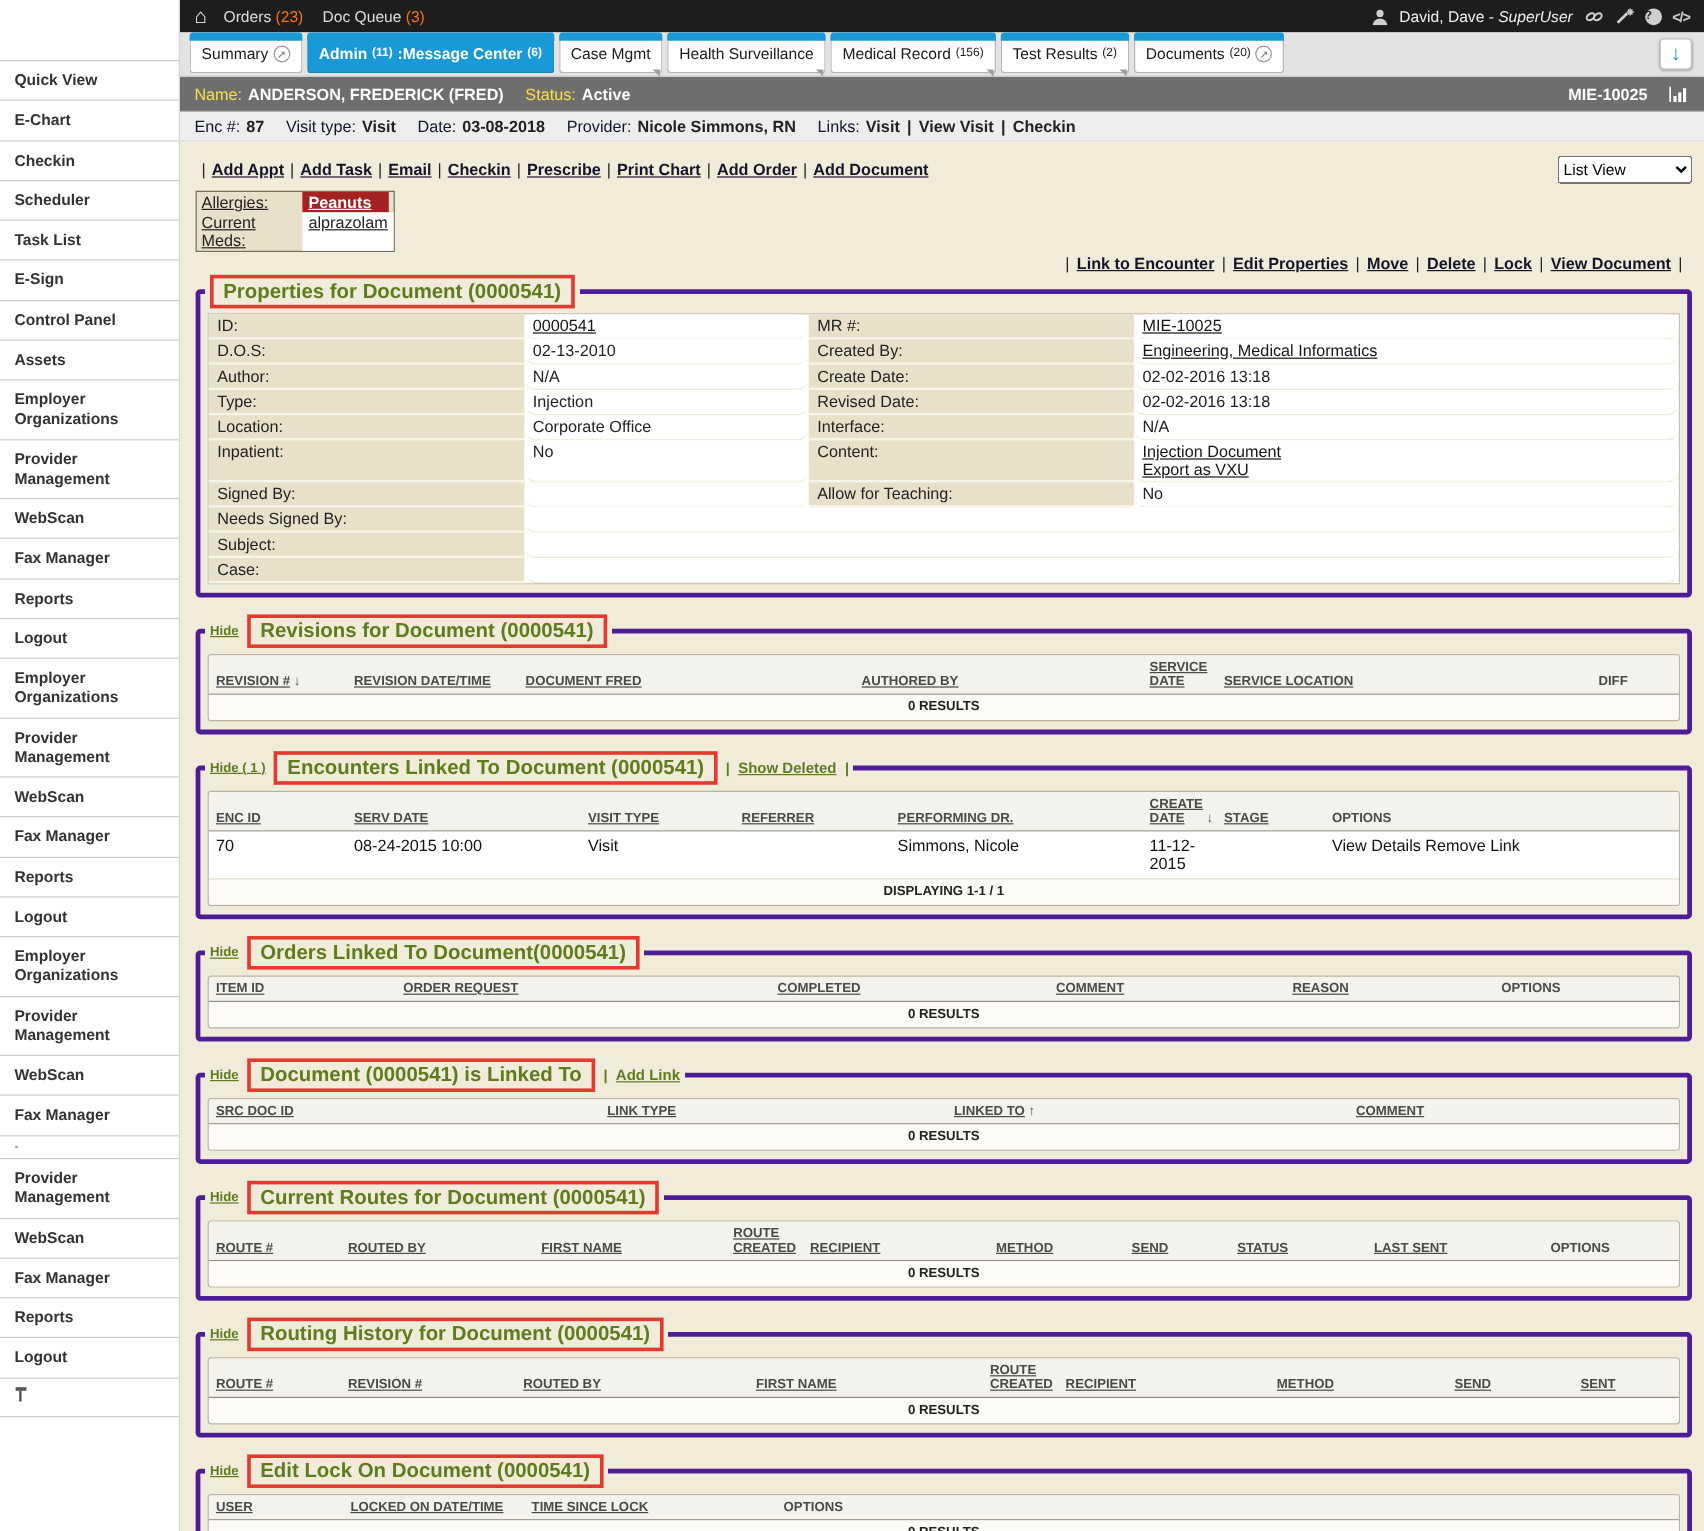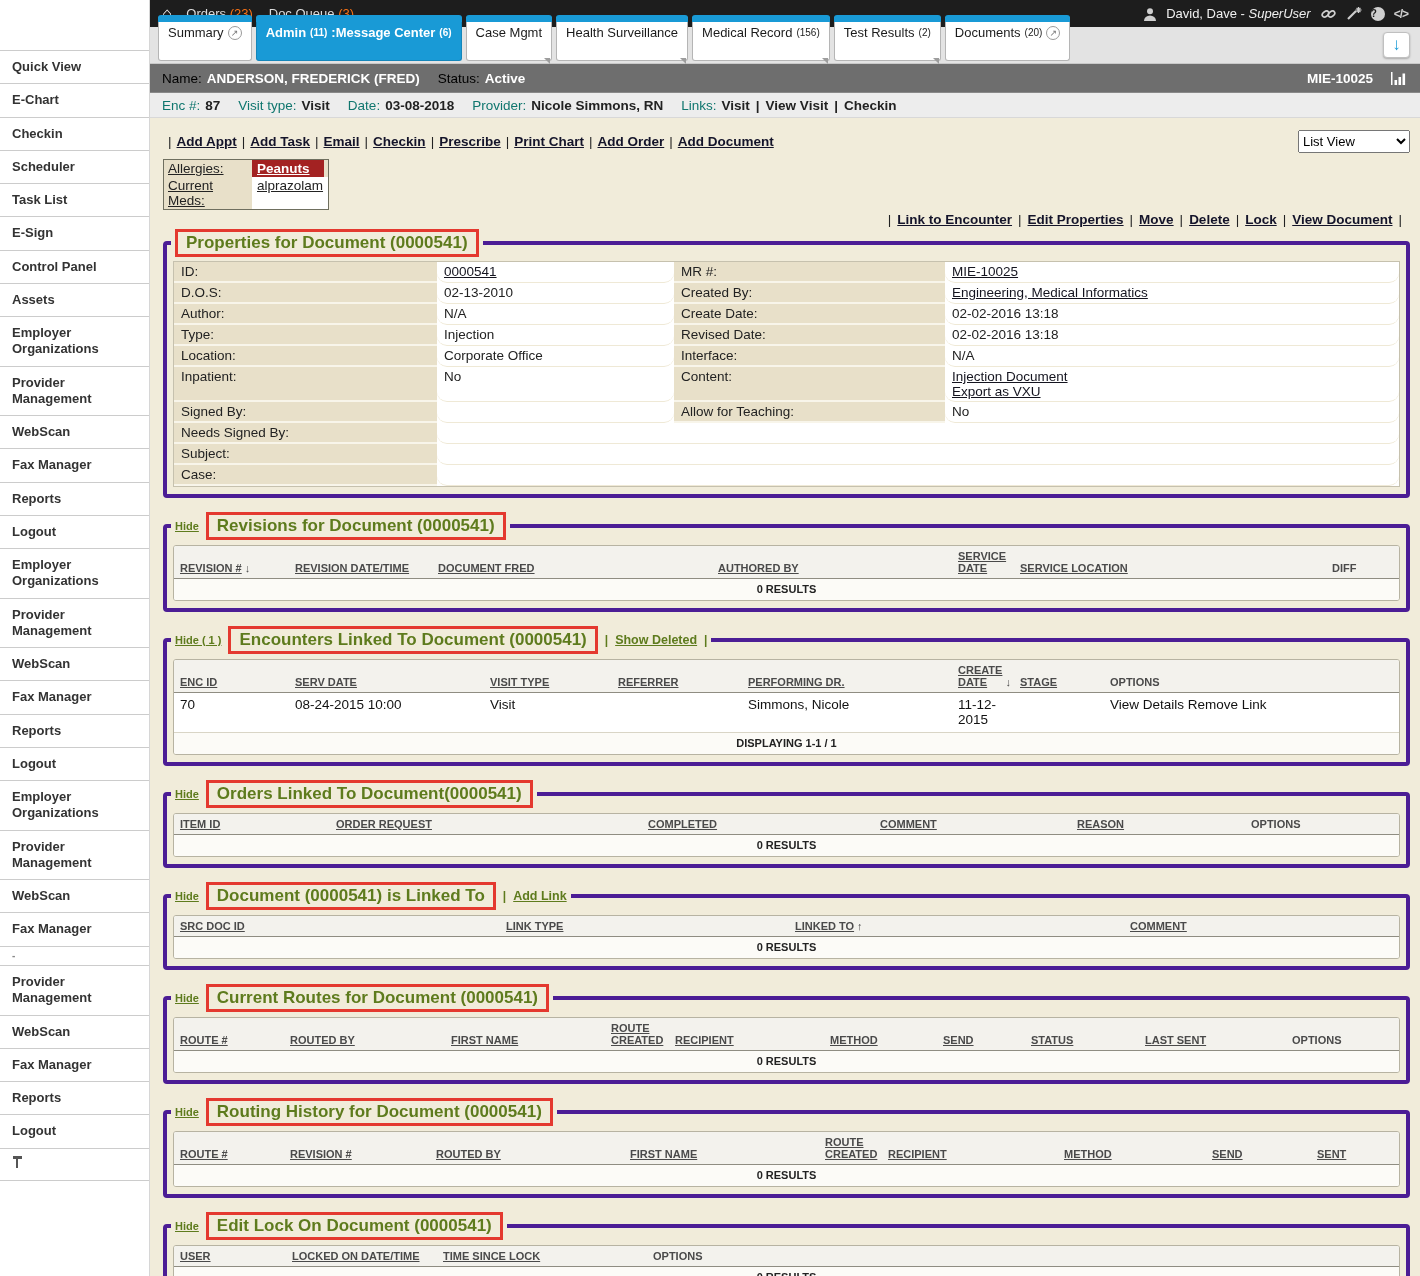--- a/index.html
+++ b/index.html
@@ -32,37 +32,37 @@
   .tb-user i { font-style:italic; }
   .tb-ico { display:inline-flex; align-items:center; cursor:pointer; }
   .help-circle { width:14px; height:14px; border-radius:50%; background:#cfcfcf; color:#1d1d1d; font-size:10px; font-weight:bold; text-align:center; line-height:14px; }
   .code-ico { color:#cfcfcf; font-weight:bold; font-size:12px; letter-spacing:-1px; }
 
   
   .tabbar { height:37px; background:#e3e3e3; border-bottom:1px solid #c9c9c9; position:relative; display:flex; align-items:flex-end; padding:0 8px; flex:0 0 auto; }
   .tabs { display:flex; align-items:flex-end; gap:4px; padding-bottom:2px; }
   .tab { position:relative; background:#fff; border:1px solid #b5b5b5; border-top:none; border-radius:3px; cursor:pointer; overflow:visible; }
   .tab-strip { height:7px; background:#199ad6; border-radius:3px 3px 0 0; margin:-1px -1px 0 -1px; }
-  .tab-label { padding:3px 9px 20px; font-size:13px; color:#1b1b1b; display:flex; align-items:center; gap:4px; white-space:nowrap;justify-content:flex-end; }
+  .tab-label { padding:3px 9px 8px; font-size:13px; color:#1b1b1b; display:flex; align-items:center; gap:4px; white-space:nowrap;justify-content:flex-end; }
   .tab-label .cnt { font-size:10px; }
   .tab.active { background:#199ad6; border-color:#1486ba; }
   .tab.active .tab-strip { background:#199ad6; }
   .tab.active .tab-label { color:#fff; font-weight:bold; }
   .tab.has-menu::after { content:""; position:absolute; right:1px; bottom:-4px; width:0; height:0; border-left:6px solid transparent; border-top:6px solid #9d9d9d; }
   .popout { width:14px; height:14px; border:1px solid #9a9a9a; border-radius:50%; font-size:9px; line-height:13px; text-align:center; color:#777; background:#fff; flex:0 0 auto; }
   .dl-btn { position:absolute; right:10px; top:5px; width:27px; height:26px; background:#fff; border:1px solid #c0c0c0; border-radius:4px; box-shadow:0 1px 2px rgba(0,0,0,.25); color:#199ad6; font-weight:bold; font-size:17px; text-align:center; line-height:24px; cursor:pointer; }
 
   
   .pt-row1, .pt-row2 { background:#6e6e6e; color:#fff; display:flex; align-items:center; padding:0 12px; font-size:13.5px; flex:0 0 auto; }
   .pt-row1 { height:29px; border-bottom:1px solid #898989; }
   .pt-row2 { height:26px; }
   .pt-row3 { height:25px; background:#ededed; color:#222; display:flex; align-items:center; padding:0 12px; font-size:13.5px; border-bottom:1px solid #d8d8d8; flex:0 0 auto; }
-  .plab { color:#000000; margin-right:5px; }
+  .plab { color:#fde047; margin-right:5px; }
   .pt-row1 b, .pt-row2 b { margin-right:18px; font-weight:bold; }
-  .pt-row3 .plab3 { color:#0f766e; margin-right:5px; }
+  .pt-row3 .plab3 { color:#0f172a; margin-right:5px; }
   .pt-row3 b { margin-right:18px; }
   .spacer { flex:1; }
   .mrn { margin-right:6px; }
   .pt-links b { margin-right:0; cursor:pointer; }
   .pt-links .lsep { margin:0 6px; font-weight:bold; }
 
   
   .content { flex:1; padding:8px 10px 10px 13px; background:#f1ecda; }
   .toolbar { display:flex; align-items:center; font-size:13.5px; margin:4px 0 6px; color:#222; }
   .tpipe { margin:0 5px; color:#222; }

